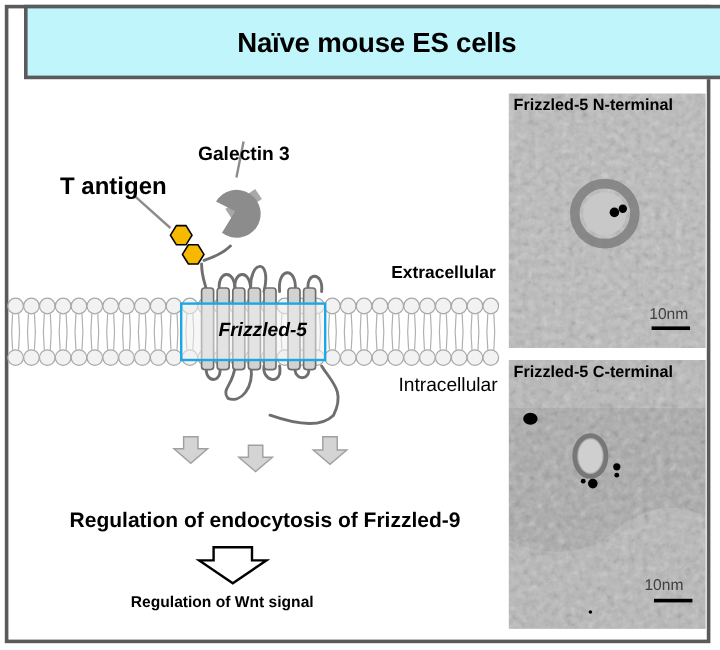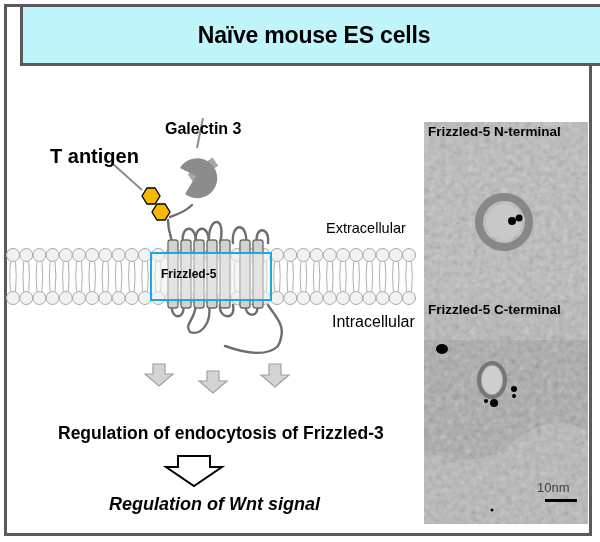--- a/index.html
+++ b/index.html
@@ -167,27 +167,27 @@
   </g>
   <g fill="#d4d4d4" stroke="#a0a0a0" stroke-width="1.2">
     <polygon points="269,364 281,364 281,375 289,375 275,387 261,375 269,375"></polygon>
   </g>
 
   <polygon points="178,456 210,456 210,467 222,467 194,486 166,467 178,467" fill="#ffffff" stroke="#000" stroke-width="2"></polygon>
 </svg>
 
 <div class="lbl bold" style="left:165px; top:120px; font-size:16px;">Galectin 3</div>
 <div class="lbl bold" style="left:50px; top:145px; font-size:20px;">T antigen</div>
-<div class="lbl bold" style="left:161px; top:267px; font-size:12px;">Frizzled-5</div>
-<div class="lbl" style="left:326px; top:220px; font-size:14.5px;">Extracellular</div>
+<div class="lbl bold" style="left:182px; top:267px; font-size:16px;font-style:italic;">Frizzled-5</div>
+<div class="lbl" style="left:326px; top:220px; font-size:14.5px;font-weight:bold;">Extracellular</div>
 <div class="lbl" style="left:332px; top:313px; font-size:16px;">Intracellular</div>
-<div class="lbl bold" style="left:58px; top:423px; font-size:17.5px;">Regulation of endocytosis of Frizzled-3</div>
-<div class="lbl bold" style="left:109px; top:494px; font-size:18px;font-style:italic;">Regulation of Wnt signal</div>
-
-<div class="em-panel" style="left:424px; top:78px; width:164px; height:212px;margin-top:44px;">
+<div class="lbl bold" style="left:58px; top:423px; font-size:17.5px;">Regulation of endocytosis of Frizzled-9</div>
+<div class="lbl bold" style="left:109px; top:494px; font-size:13px;">Regulation of Wnt signal</div>
+
+<div class="em-panel" style="left:424px; top:78px; width:164px; height:212px;">
   <svg width="164" height="212" style="position:absolute;left:0;top:0">
     <defs>
       <filter id="noise1">
           <feTurbulence type="fractalNoise" baseFrequency="0.18" numOctaves="3" seed="3"></feTurbulence>
           <feColorMatrix type="saturate" values="0"></feColorMatrix>
           <feComponentTransfer>
             <feFuncA type="table" tableValues="0 0.55"></feFuncA>
           </feComponentTransfer>
         </filter>
     </defs>

